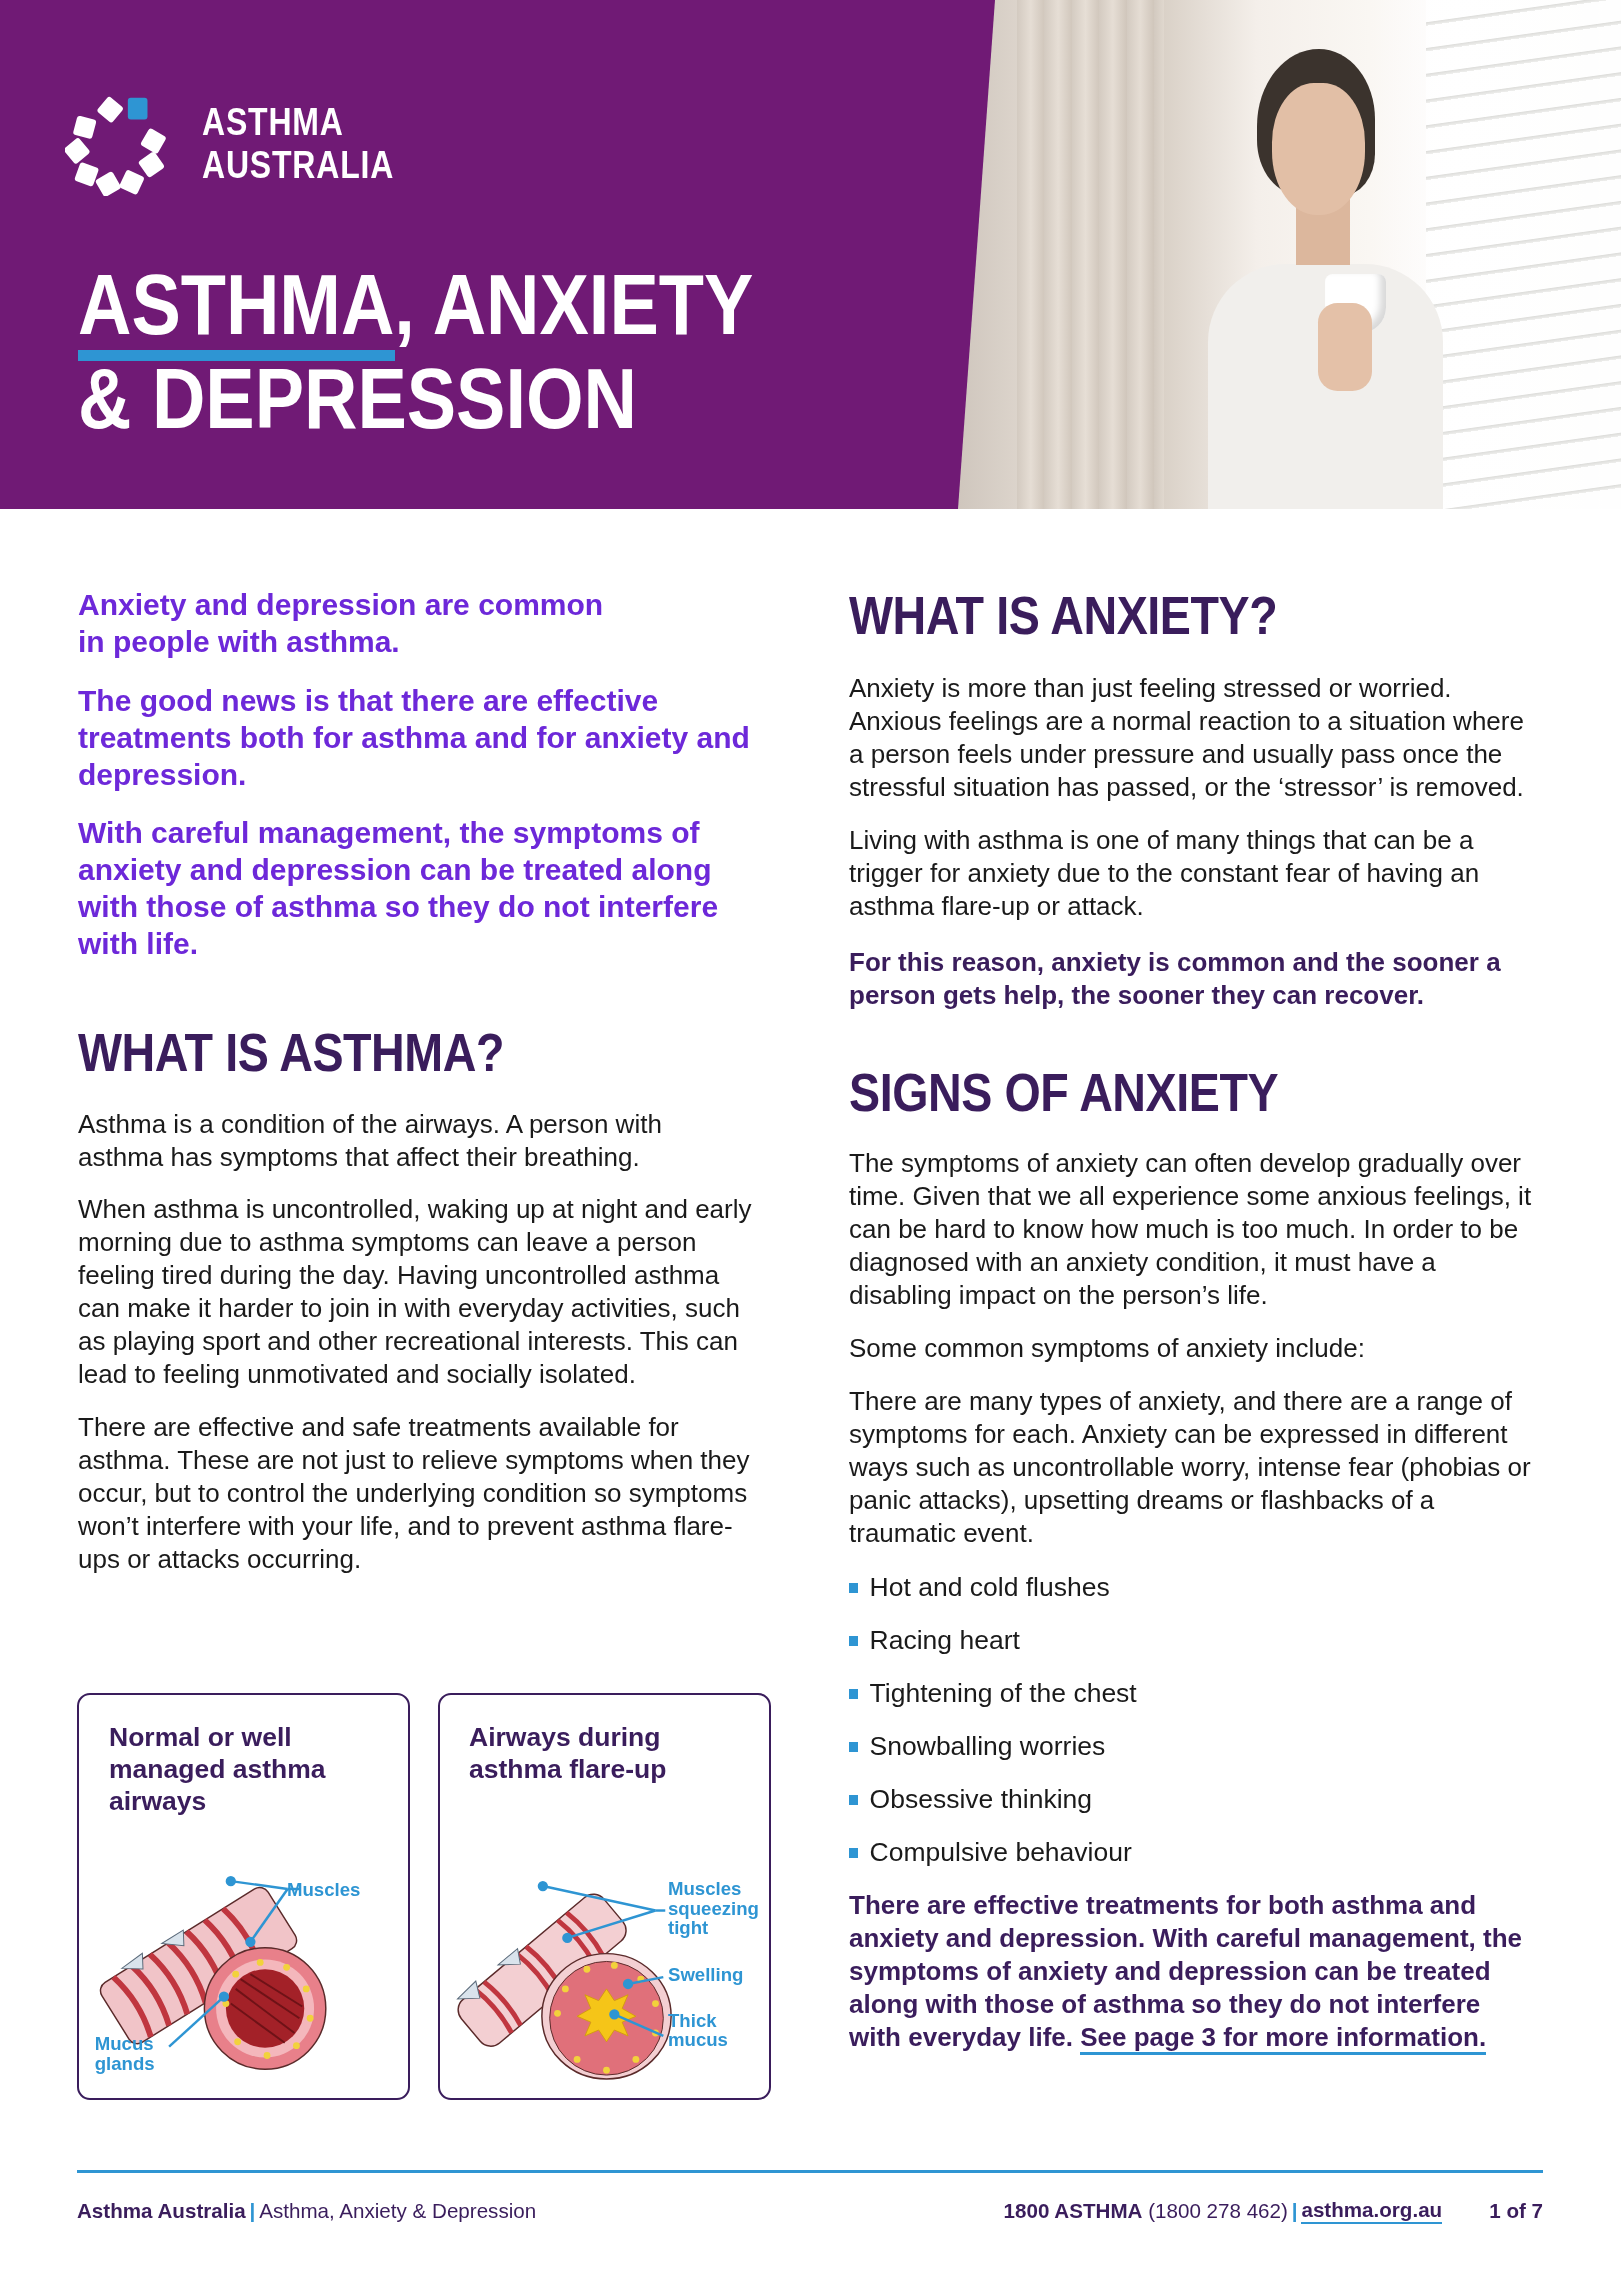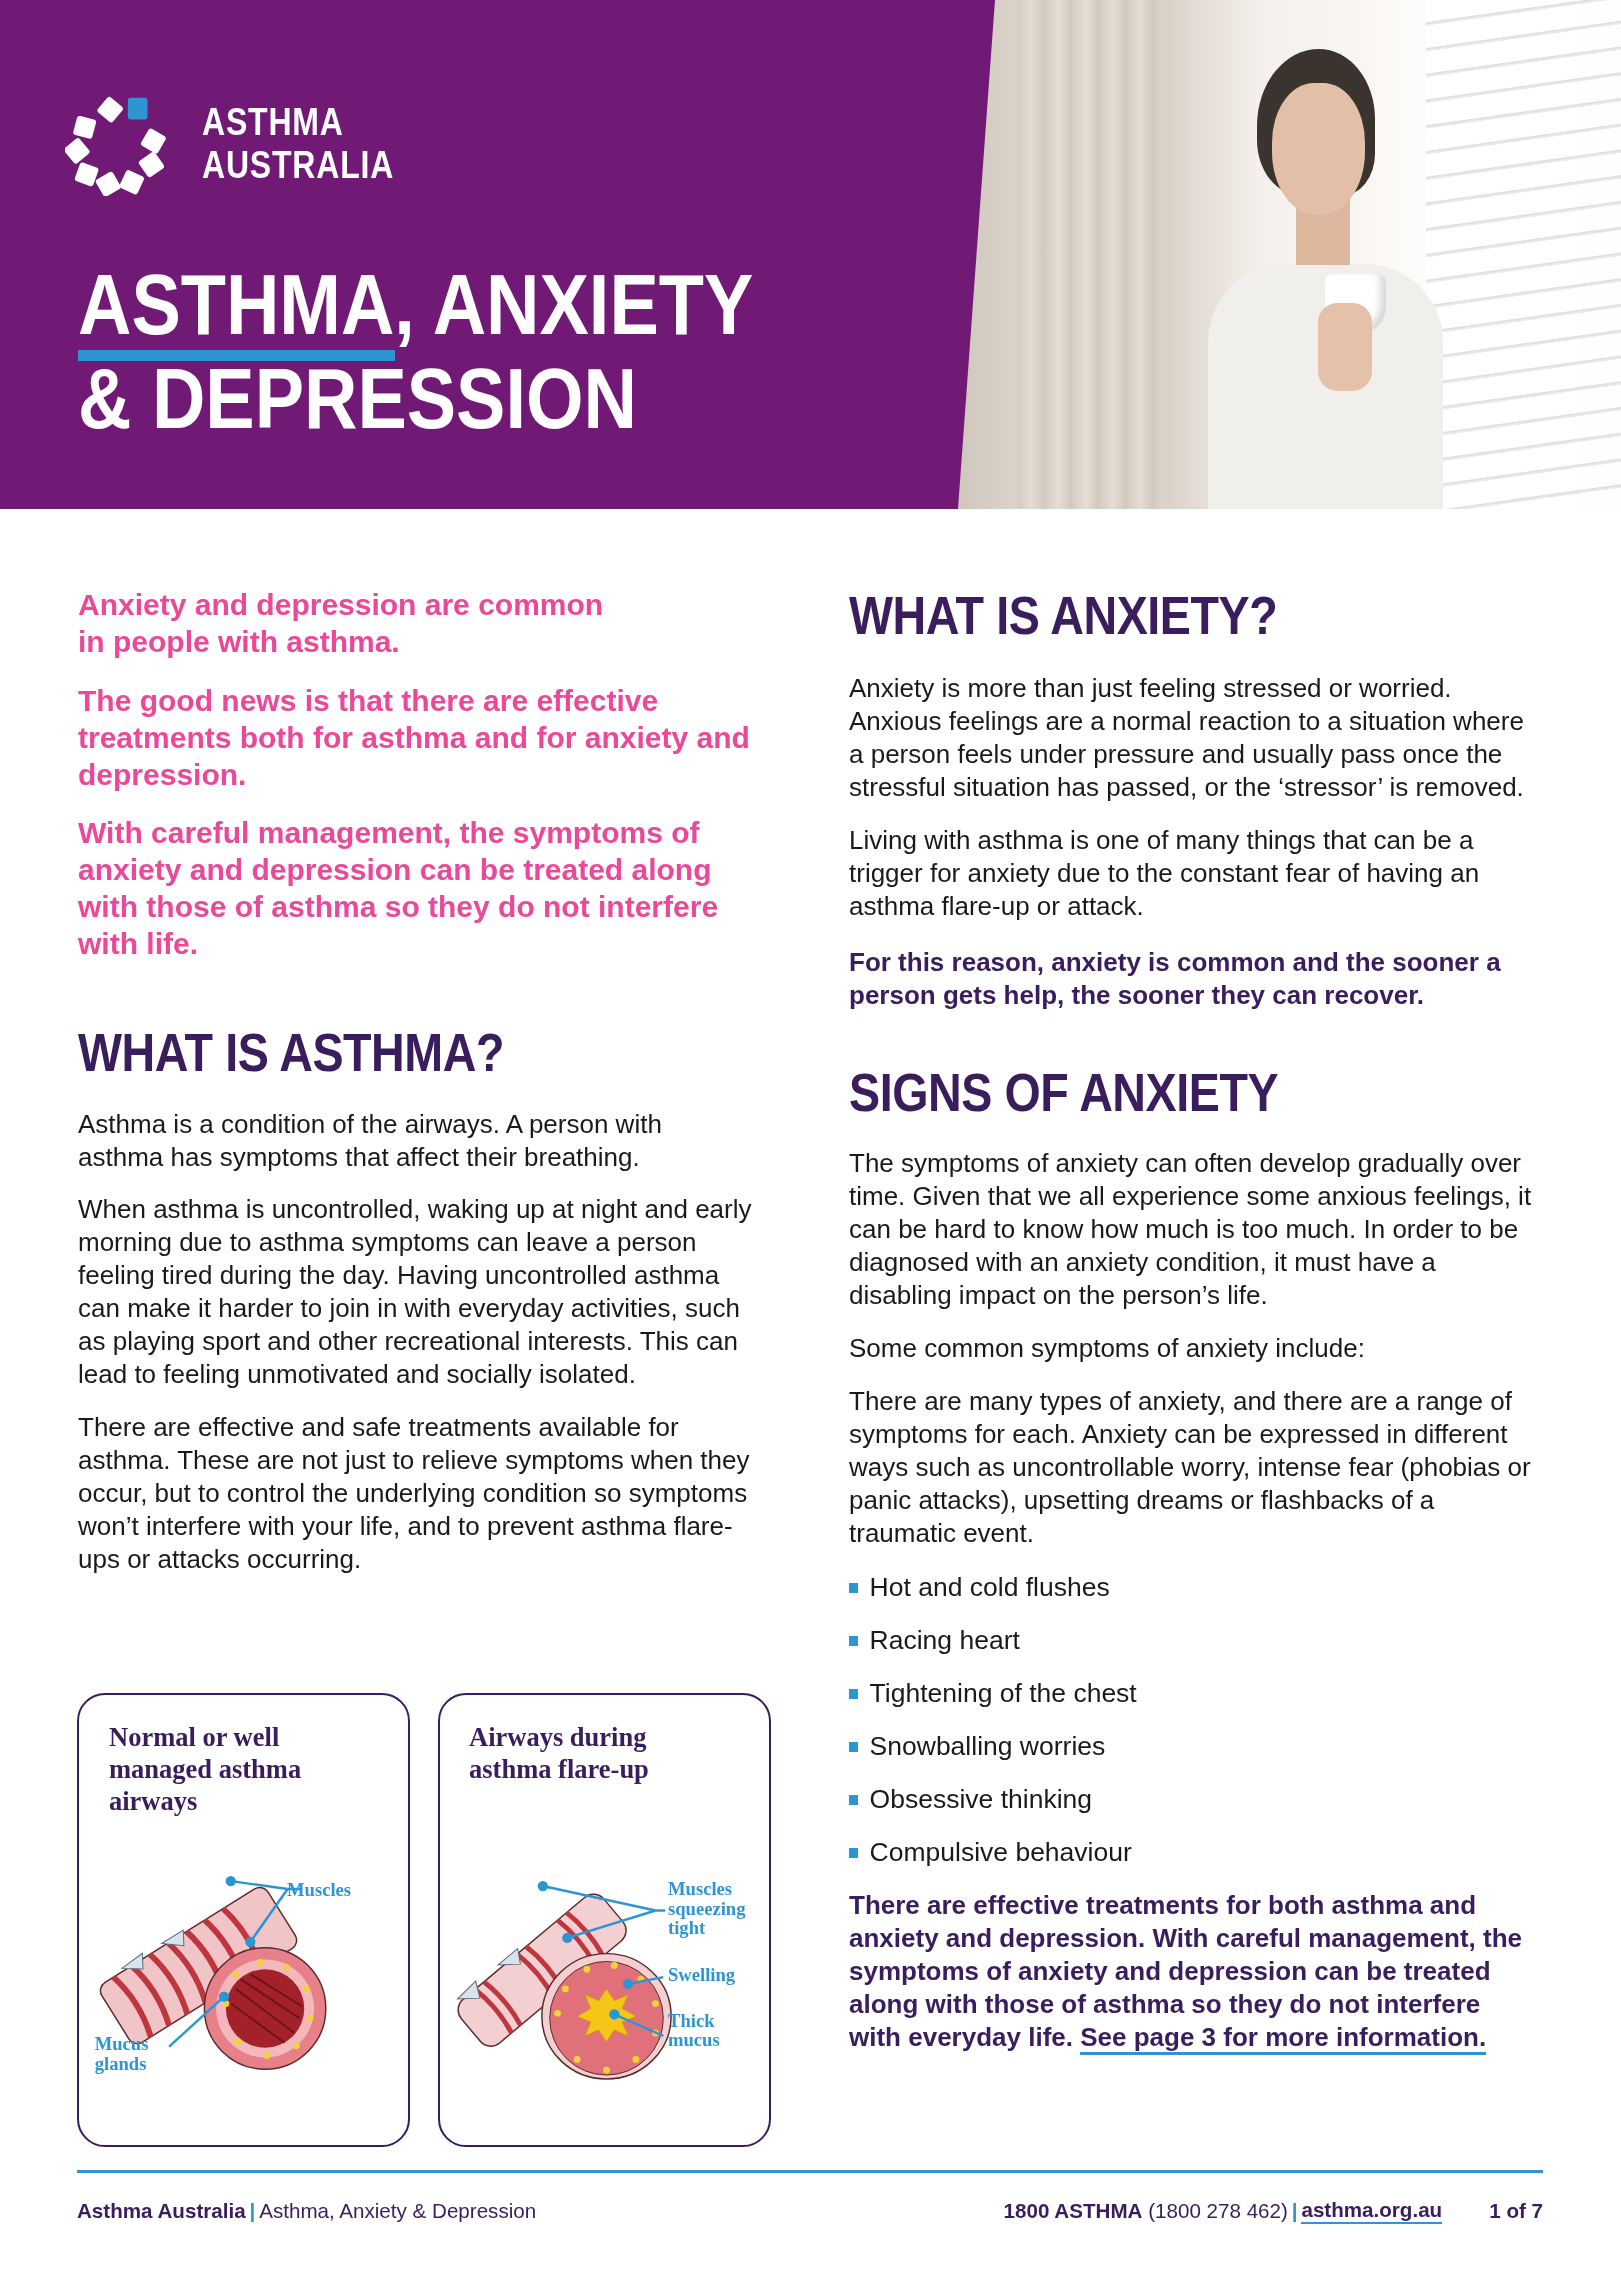--- a/index.html
+++ b/index.html
@@ -30,36 +30,36 @@
   .logo-text { margin-left: 27.4px; color: #fff; font-family: "Liberation Sans", sans-serif; font-weight: bold; font-size: 39px; line-height: 43px; letter-spacing: 1px; transform: scaleX(.82); transform-origin: left; }
 
   .title { position: absolute; left: 78px; top: 257px; color: #fff; font-family: "Liberation Sans", sans-serif; font-weight: bold;
            font-size: 86px; line-height: 94px; letter-spacing: 0px; transform: scaleX(.86); transform-origin: left; }
   .title-underline { position: absolute; left: 78px; top: 350px; width: 317px; height: 10.8px; background: #2e95d3; }
 
   
   .col-left { position: absolute; left: 78px; top: 586px; width: 706px; }
   .col-right { position: absolute; left: 849px; top: 586px; width: 696px; }
 
-  .intro { color: #ec4899; font-weight: bold; font-size: 30px; line-height: 37px; margin-bottom: 21.6px; }
+  .intro { color: #6d28d9; font-weight: bold; font-size: 30px; line-height: 37px; margin-bottom: 21.6px; }
 
   h2 { color: #3a1d5c; font-family: "Liberation Sans", sans-serif; font-weight: bold; font-size: 53px; line-height: 59px;
        transform: scaleX(.88); transform-origin: left; letter-spacing: -0.5px; white-space: nowrap; }
 
   .para { font-size: 26px; line-height: 33px; color: #1a1a1a; margin-bottom: 19.6px; }
   .para.bold-purple { color: #3a1d5c; font-weight: bold; }
 
   .bullets { list-style: none; margin: 0 0 17.6px 0; }
   .bullets li { font-size: 26.5px; line-height: 37px; color: #1a1a1a; display: flex; align-items: center; margin-top: 16px; }
   .bullets li .sq { width: 8.8px; height: 9.8px; background: #2e95d3; margin-right: 11.8px; flex: 0 0 auto; }
 
   .link { color: #3a1d5c; text-decoration: none; border-bottom: 3.9px solid #2e95d3; }
 
   
-  .card { position: absolute; top: 1693px; width: 333px; height: 454px; border: 2.5px solid #3a1d5c; border-radius: 28px; background: #fff; font-family: Liberation Serif, serif; }
+  .card { position: absolute; top: 1693px; width: 333px; height: 407px; border: 2.5px solid #3a1d5c; border-radius: 13px; background: #fff; }
   .card.one { left: 77px; }
   .card.two { left: 438px; }
   .card-title { position: absolute; left: 30px; top: 25.5px; color: #3a1d5c; font-weight: bold; font-size: 26.5px; line-height: 32px; }
   .card.two .card-title { left: 29px; }
   .diagram { position: absolute; left: 0; top: 137px; width: 333px; height: 255px; }
   .lbl { position: absolute; color: #2e95d3; font-weight: bold; font-size: 18.6px; line-height: 19.6px; }
 
   
   .footer-rule { position: absolute; left: 77px; top: 2170px; width: 1466px; height: 2.9px; background: #2e95d3; }
   .footer { position: absolute; left: 77px; top: 2198px; width: 1466px; display: flex; justify-content: space-between; align-items: center;

